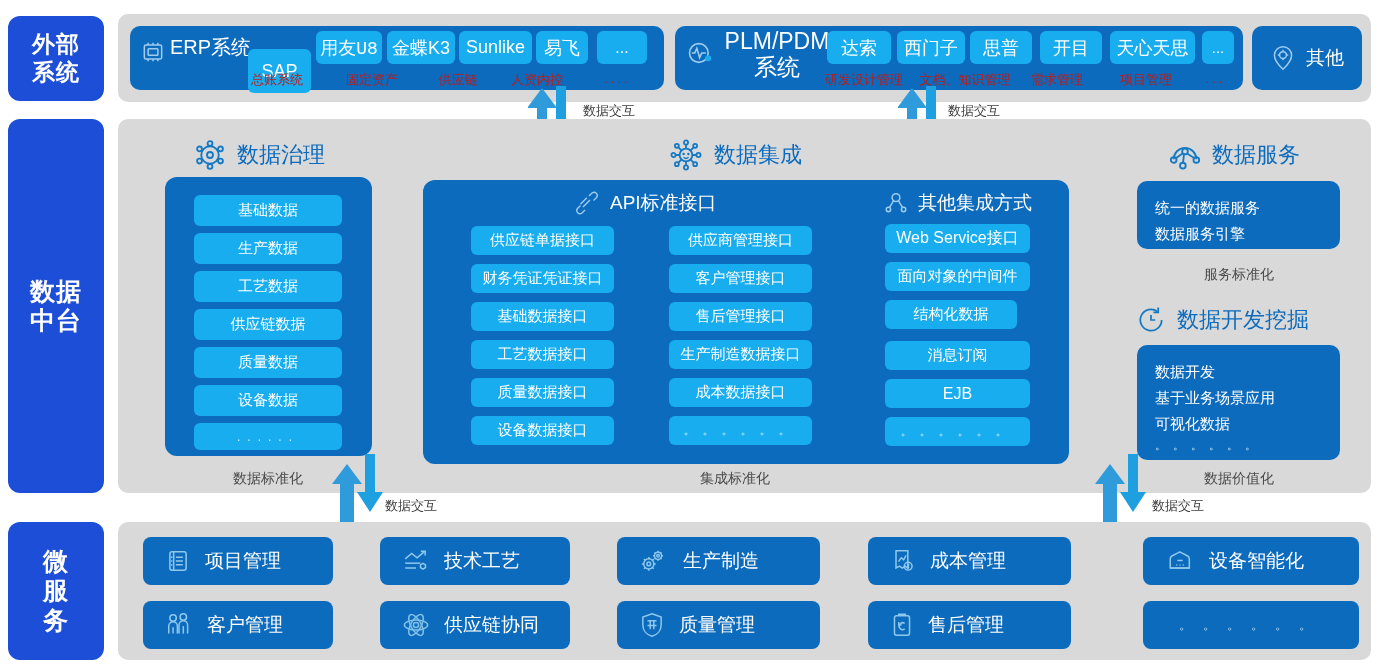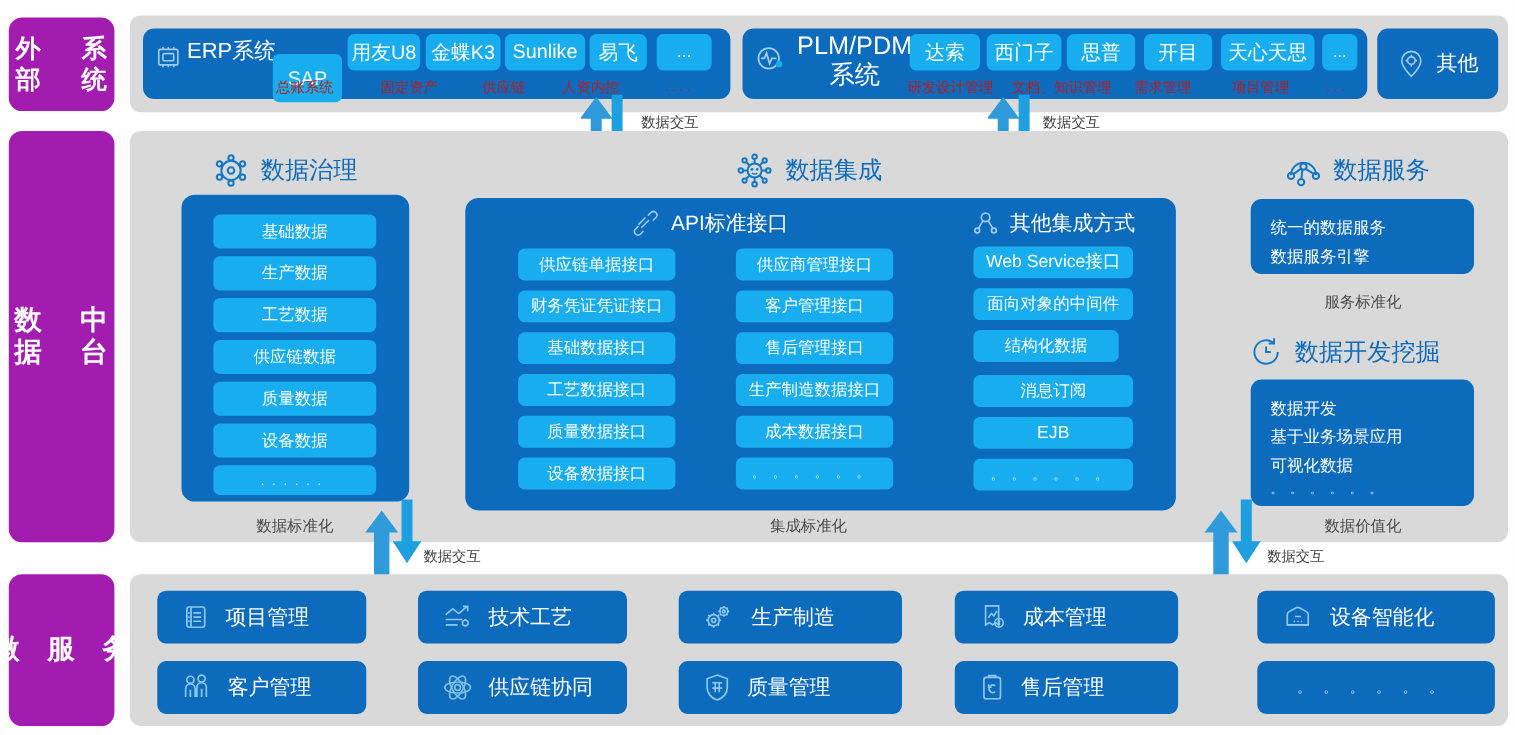--- a/index.html
+++ b/index.html
@@ -5,30 +5,29 @@
   * { box-sizing: border-box; margin: 0; padding: 0; }
   html, body {
     width: 1377px; height: 668px;
     background: #ffffff;
     font-family: "Liberation Sans", "DejaVu Sans", sans-serif;
     overflow: hidden;
   }
   #root { position: relative; width: 1377px; height: 668px; }
   .side-tab {
     position: absolute;
-    background: #a21caf;
+    background: #1d4ed8;
     border-radius: 12px;
     color: #fff;
     font-weight: bold;
-    display: flex; flex-direction: row;
+    display: flex; flex-direction: column;
     align-items: center; justify-content: center;
     text-align: center;
     line-height: 1.18;
     letter-spacing: 1px;
-    gap: 24px;
   }
   .grey-panel {
     position: absolute;
     background: #D9D9D9;
     border-radius: 10px;
   }
 
   
   .ext-group {
     position: absolute;
@@ -165,21 +164,21 @@
   <span class="icon" style="position:absolute; left:140px; top:39px;">
     <svg width="26" height="26" viewBox="0 0 24 24" fill="none" stroke="#9ecbee" stroke-width="1.4">
       <rect x="4" y="5.5" width="16" height="13" rx="1.5"></rect>
       <rect x="7.5" y="9" width="9" height="6" rx="0.8"></rect>
       <path d="M7.5 5.5v-2M12 5.5v-2M16.5 5.5v-2M7.5 20.5v-2M12 20.5v-2M16.5 20.5v-2"></path>
     </svg>
   </span>
   <div class="ext-title" style="left:170px; top:36px; width:90px; font-size:20px; text-align:left;">ERP系统</div>
 
   <div class="chip" style="left:248px; top:31px; width:63px; height:44px;margin-top:18px;">SAP</div>
-  <div class="chip" style="left:316px; top:31px; width:66px; height:33px;">用友U8</div>
+  <div class="chip" style="left:316px; top:31px; width:66px; height:33px;font-family:Liberation Mono, monospace;">用友U8</div>
   <div class="chip" style="left:387px; top:31px; width:68px; height:33px;">金蝶K3</div>
   <div class="chip" style="left:459px; top:31px; width:73px; height:33px;">Sunlike</div>
   <div class="chip" style="left:536px; top:31px; width:52px; height:33px;">易飞</div>
   <div class="chip" style="left:597px; top:31px; width:50px; height:33px; font-size:16px;">...</div>
 
   <div class="sublabel" style="left:227px; top:71px; width:100px;">总账系统</div>
   <div class="sublabel" style="left:322px; top:71px; width:100px;">固定资产</div>
   <div class="sublabel" style="left:413px; top:71px; width:90px;">供应链</div>
   <div class="sublabel" style="left:487px; top:71px; width:100px;">人资内控</div>
   <div class="sublabel" style="left:576px; top:72px; width:80px; font-size:12px;">. . . .</div>

